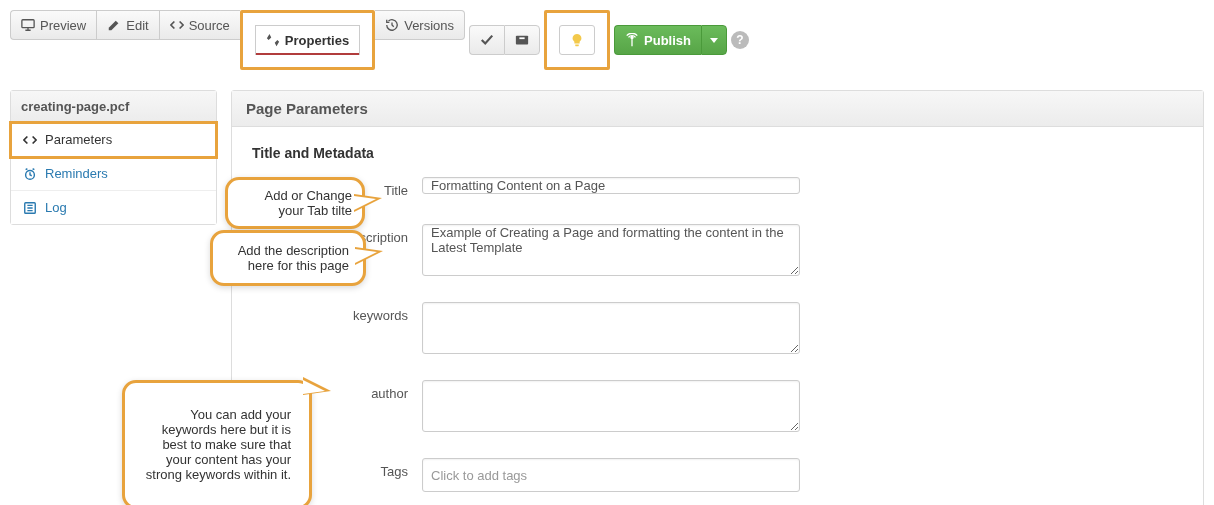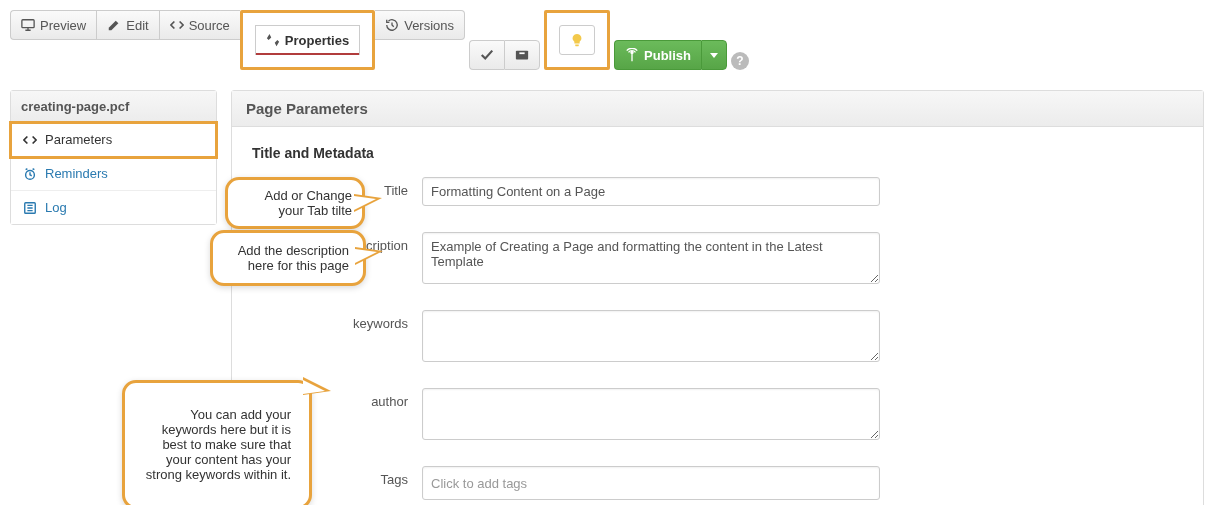--- a/index.html
+++ b/index.html
@@ -6,21 +6,21 @@
   body {
     margin: 0;
     padding: 10px;
     font-family: "Helvetica Neue", Helvetica, Arial, sans-serif;
     font-size: 13px;
     color: #333;
     background: #fff;
     width: 1214px;
   }
   
-  .toolbar { display: flex; align-items: flex-end; gap: 4px; padding-bottom: 20px; }
+  .toolbar { display: flex; align-items: center; gap: 4px; padding-bottom: 20px; }
   .btn-group { display: inline-flex; }
   .btn {
     display: inline-flex; align-items: center; gap: 5px;
     padding: 6px 10px; height: 30px;
     background: linear-gradient(#fafafa,#eaeaea);
     border: 1px solid #ccc; color: #555;
     font-size: 13px; cursor: pointer;
     border-right-width: 0;
   }
   .btn-group .btn:first-child { border-top-left-radius: 4px; border-bottom-left-radius: 4px; }
@@ -66,21 +66,21 @@
   .content { flex:1; border:1px solid #ddd; border-radius:3px; background:#fff; }
   .content-header{
     background:linear-gradient(#f7f7f7,#ececec);
     padding:9px 14px; font-size:15px; font-weight:bold; color:#555; border-bottom:1px solid #ddd;
   }
   .content-body{ padding:18px 20px 60px 20px; }
   .section-title{ font-weight:bold; font-size:14px; color:#333; margin-bottom:16px;}
   .form-row{ display:flex; align-items:flex-start; margin-bottom:26px; }
   .form-label{ width:170px; text-align:right; padding-right:14px; padding-top:6px; color:#555;}
   .form-input, .form-textarea, .form-tags{
-    width:458px; border:1px solid #ccc; border-radius:3px; padding:6px 8px;
+    width:378px; border:1px solid #ccc; border-radius:3px; padding:0 8px;
     font-family:inherit; font-size:13px; color:#555; box-shadow:inset 0 1px 2px rgba(0,0,0,.06);
   }
   .form-textarea{ height:52px; resize:vertical; }
   .form-tags{ color:#999; height:34px; display:flex; align-items:center;}
   
   .callout {
     position:absolute; background:#fff; border:3px solid #e8a33d; border-radius:14px;
     padding:10px 14px; color:#333; font-size:13px; text-align:right;
     box-shadow:0 2px 6px rgba(0,0,0,.15); z-index:20;
   }

